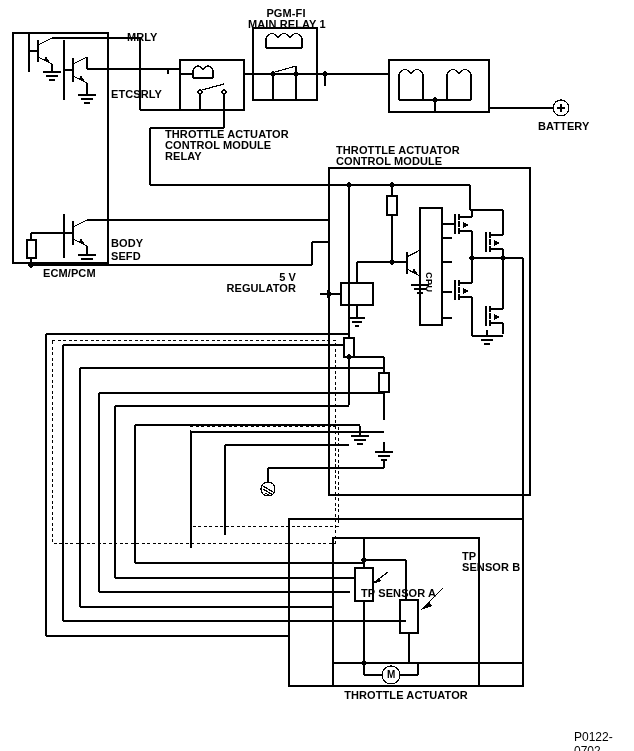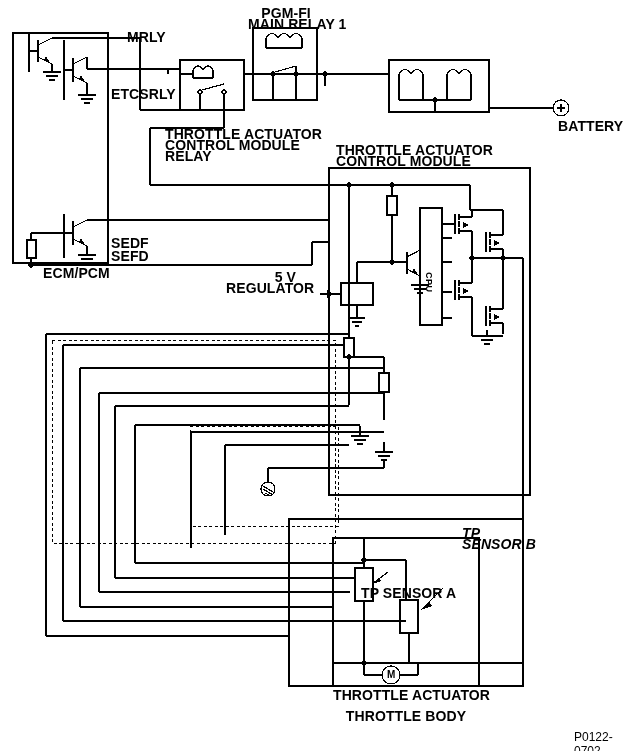--- a/index.html
+++ b/index.html
@@ -18,21 +18,21 @@
     overflow: hidden;
   }
   #sheet svg {
     position: absolute;
     left: 0;
     top: 0;
   }
   .lbl {
     position: absolute;
     font-family: "Liberation Sans", sans-serif;
-    font-size: 14px;
+    font-size: 11px;
     font-weight: bold;
     color: #000000;
     line-height: 11px;
     white-space: pre;
     letter-spacing: 0.1px;
   }
   .lbl.center { text-align: center; }
   .lbl.right  { text-align: right; }
   .code {
     position: absolute;
@@ -404,46 +404,45 @@
     <g stroke-dasharray="3,2.5" stroke-width="1">
       <rect x="52" y="340" width="283" height="203"></rect>
       <rect x="190" y="426" width="148" height="100"></rect>
     </g>
 
   </svg>
 
   <div class="lbl" style="left:111px; top:32px;margin-left:16px;">MRLY</div>
   <div class="lbl" style="left:111px; top:63px;margin-top:26px;">ETCSRLY</div>
   <div class="lbl" style="left:111px; top:207px;margin-top:44px;">SEFD</div>
-  <div class="lbl" style="left:111px; top:238px;">SEDF</div>
+  <div class="lbl" style="left:111px; top:238px;">BODY</div>
   <div class="lbl" style="left:25px; top:268px;margin-left:18px;">ECM/PCM</div>
 
   <div class="lbl center" style="left:248px; top:8px; width:76px;">PGM-FI
 MAIN RELAY 1</div>
 
   <div class="lbl" style="left:165px; top:129px;">THROTTLE ACTUATOR
 CONTROL MODULE
 RELAY</div>
 
   <div class="lbl" style="left:336px; top:145px;">THROTTLE ACTUATOR
 CONTROL MODULE</div>
 
-  <div class="lbl" style="left:558px; top:121px;">BATTERY</div>
+  <div class="lbl" style="left:538px; top:121px;">BATTERY</div>
 
   <div class="lbl right" style="left:226px; top:272px; width:70px;text-align:right;">5 V
 REGULATOR</div>
 
   <div class="vert" style="left:424px; top:272px;">CPU</div>
 
   <div class="lbl" style="left:361px; top:544px;margin-top:44px;">TP SENSOR A</div>
 
-  <div class="lbl" style="left:462px; top:528px;font-style:italic;">TP
+  <div class="lbl" style="left:462px; top:551px;">TP
 SENSOR B</div>
 
   <div class="lbl center" style="left:333px; top:690px; width:146px;">THROTTLE ACTUATOR</div>
 
-  <div class="lbl center" style="left:289px; top:711px; width:234px;">THROTTLE BODY</div>
 
   <div class="lbl" style="left:387px; top:669px; font-size:10px;">M</div>
 
   <div class="code" style="left:574px; top:730px;">P0122-0702</div>
 
 </div>
 
 </body></html>

